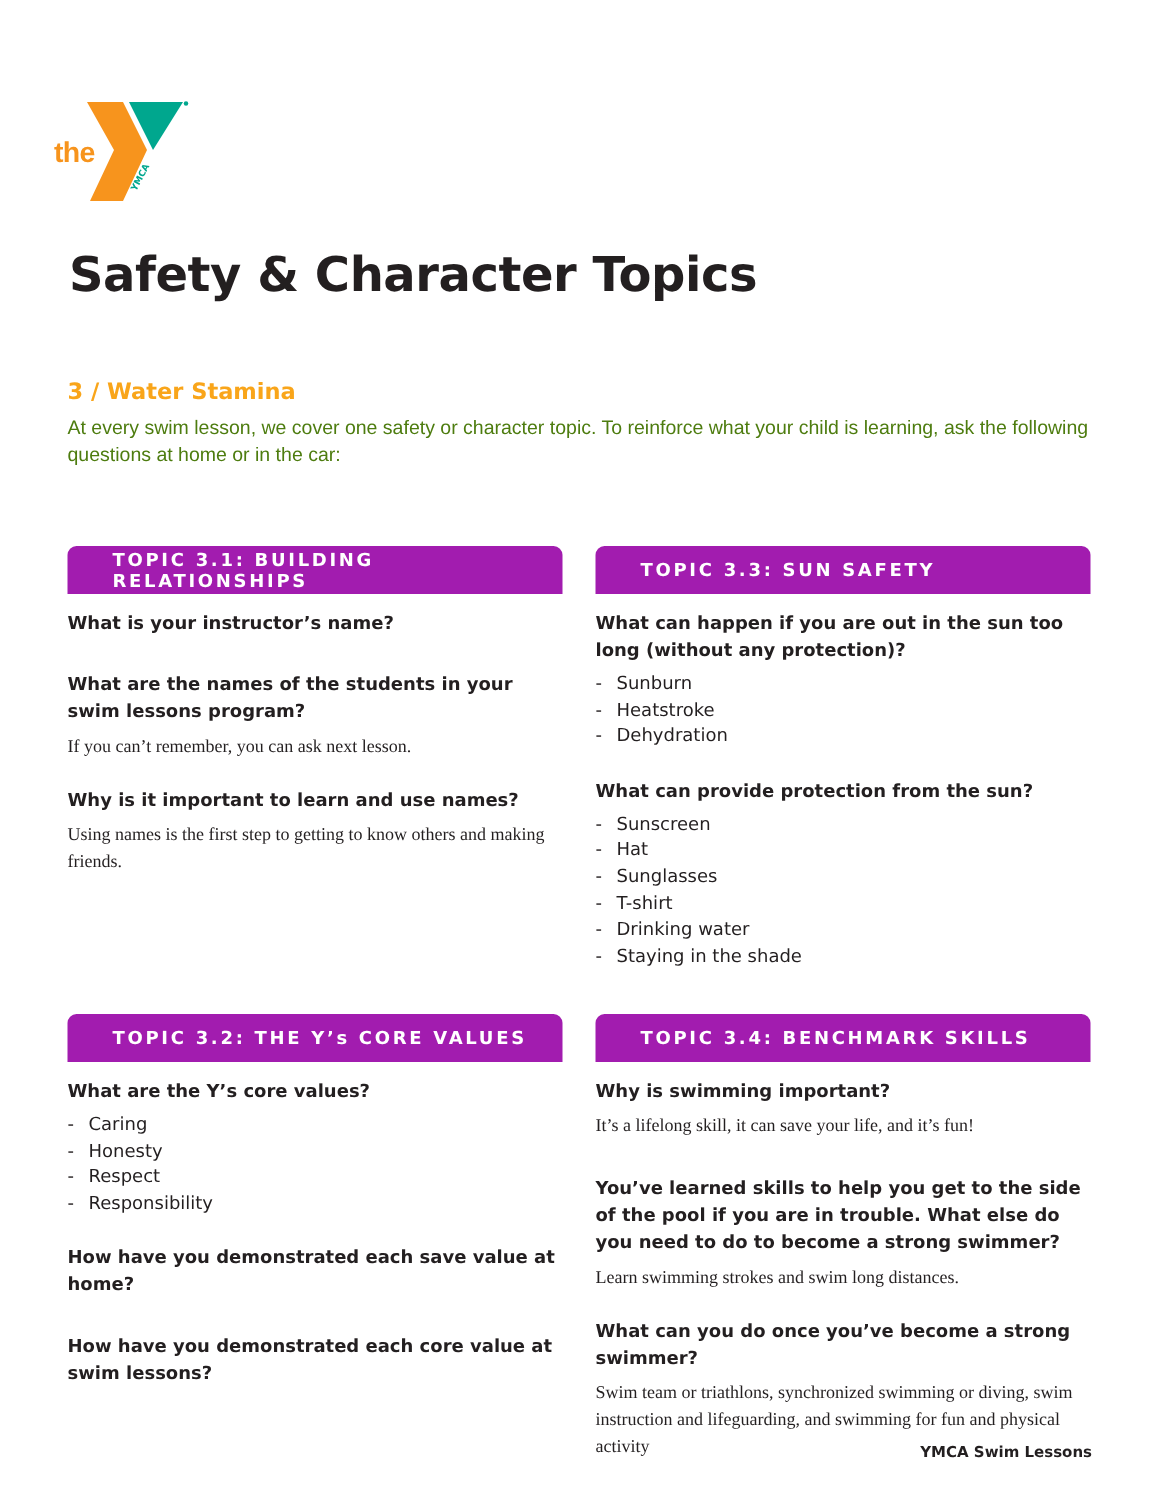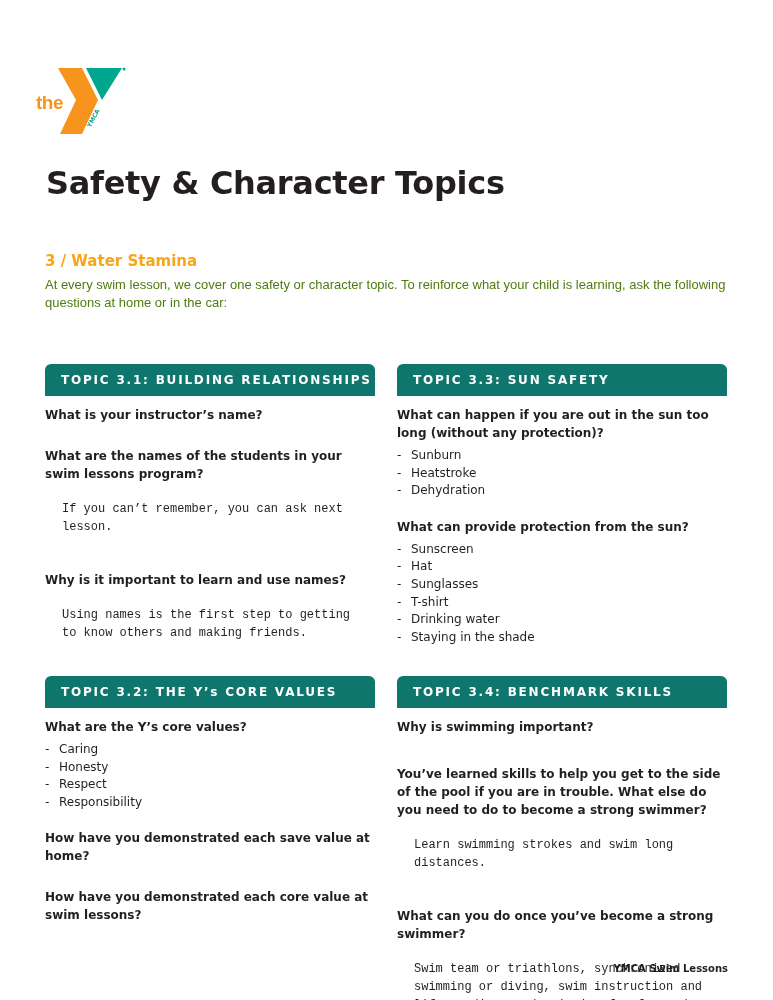--- a/index.html
+++ b/index.html
@@ -23,37 +23,37 @@
       font-family: "DejaVu Sans", sans-serif; font-weight: bold;
       font-size: 15px; color: #f9a51a;
     }
     .intro {
       position: absolute; left: 45px; top: 276px; width: 690px; margin: 0;
       font-family: "Liberation Sans", sans-serif; font-size: 13px; line-height: 18px;
       color: #4d7c0f;
     }
     .topic { position: absolute; width: 330px; }
     .topic-header {
-      height: 32px; background: #0f766e; border-radius: 6px 6px 0 0;
-      display: flex; align-items: center; padding-left: 16px;
+      height: 32px; background: #a21caf; border-radius: 6px 6px 0 0;
+      display: flex; align-items: center; padding-left: 30px;
       box-sizing: border-box;
     }
     .topic-header span {
       font-family: "DejaVu Sans", sans-serif; font-weight: bold;
       font-size: 12px; letter-spacing: 1.8px; color: #ffffff;
       text-transform: uppercase;
     }
     .topic-body { padding-top: 10px; }
     .q {
       font-family: "DejaVu Sans", sans-serif; font-weight: bold; font-size: 12px;
       line-height: 18px; margin: 0 0 5px 0; color: #231f20;
     }
     .a {
-      font-family: Liberation Mono, monospace; font-size: 12px; line-height: 18px;
-      margin: 17px; color: #231f20;
+      font-family: Liberation Serif, serif; font-size: 12px; line-height: 18px;
+      margin: 0; color: #231f20;
     }
     .gap { height: 18px; }
     ul.dash { list-style: none; margin: 0; padding: 0; }
     ul.dash li {
       font-family: "DejaVu Sans", sans-serif; font-size: 12px; line-height: 17.6px;
       display: flex; color: #231f20;
     }
     ul.dash li .d { width: 14px; flex: none; }
     .footer {
       position: absolute; right: 45px; top: 963px;
@@ -175,20 +175,21 @@
     <p class="q">How have you demonstrated each core value at swim lessons?</p>
   </div>
 </div>
 
 <div class="topic" style="left:397px; top:676px;">
   <div class="topic-header">
     <span>TOPIC 3.4: BENCHMARK SKILLS</span>
   </div>
   <div class="topic-body">
     <p class="q">Why is swimming important?</p>
+    <p class="a">It’s a lifelong skill, it can save your life, and it’s fun!</p>
     <div class="gap" style="height:24px;"></div>
     <p class="q">You’ve learned skills to help you get to the side of the pool if you are in trouble. What else do you need to do to become a strong swimmer?</p>
     <p class="a">Learn swimming strokes and swim long distances.</p>
     <div class="gap"></div>
     <p class="q">What can you do once you’ve become a strong swimmer?</p>
     <p class="a">Swim team or triathlons, synchronized swimming or diving, swim instruction and lifeguarding, and swimming for fun and physical activity</p>
   </div>
 </div>
 
 <div class="footer">YMCA Swim Lessons</div>

